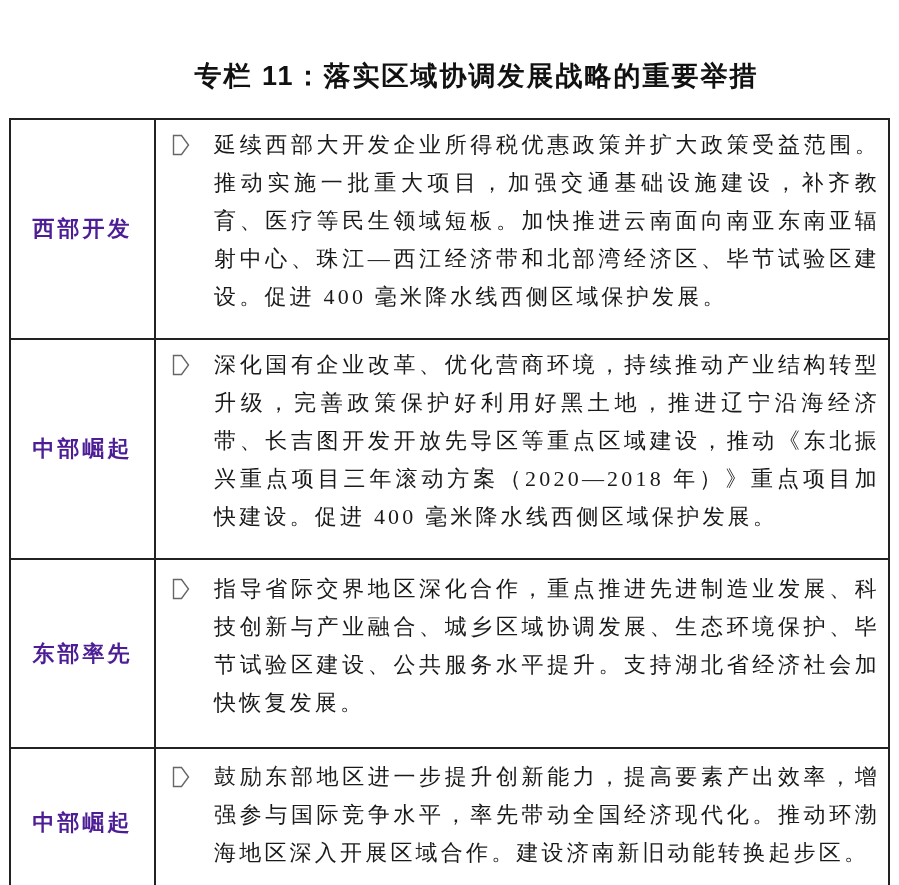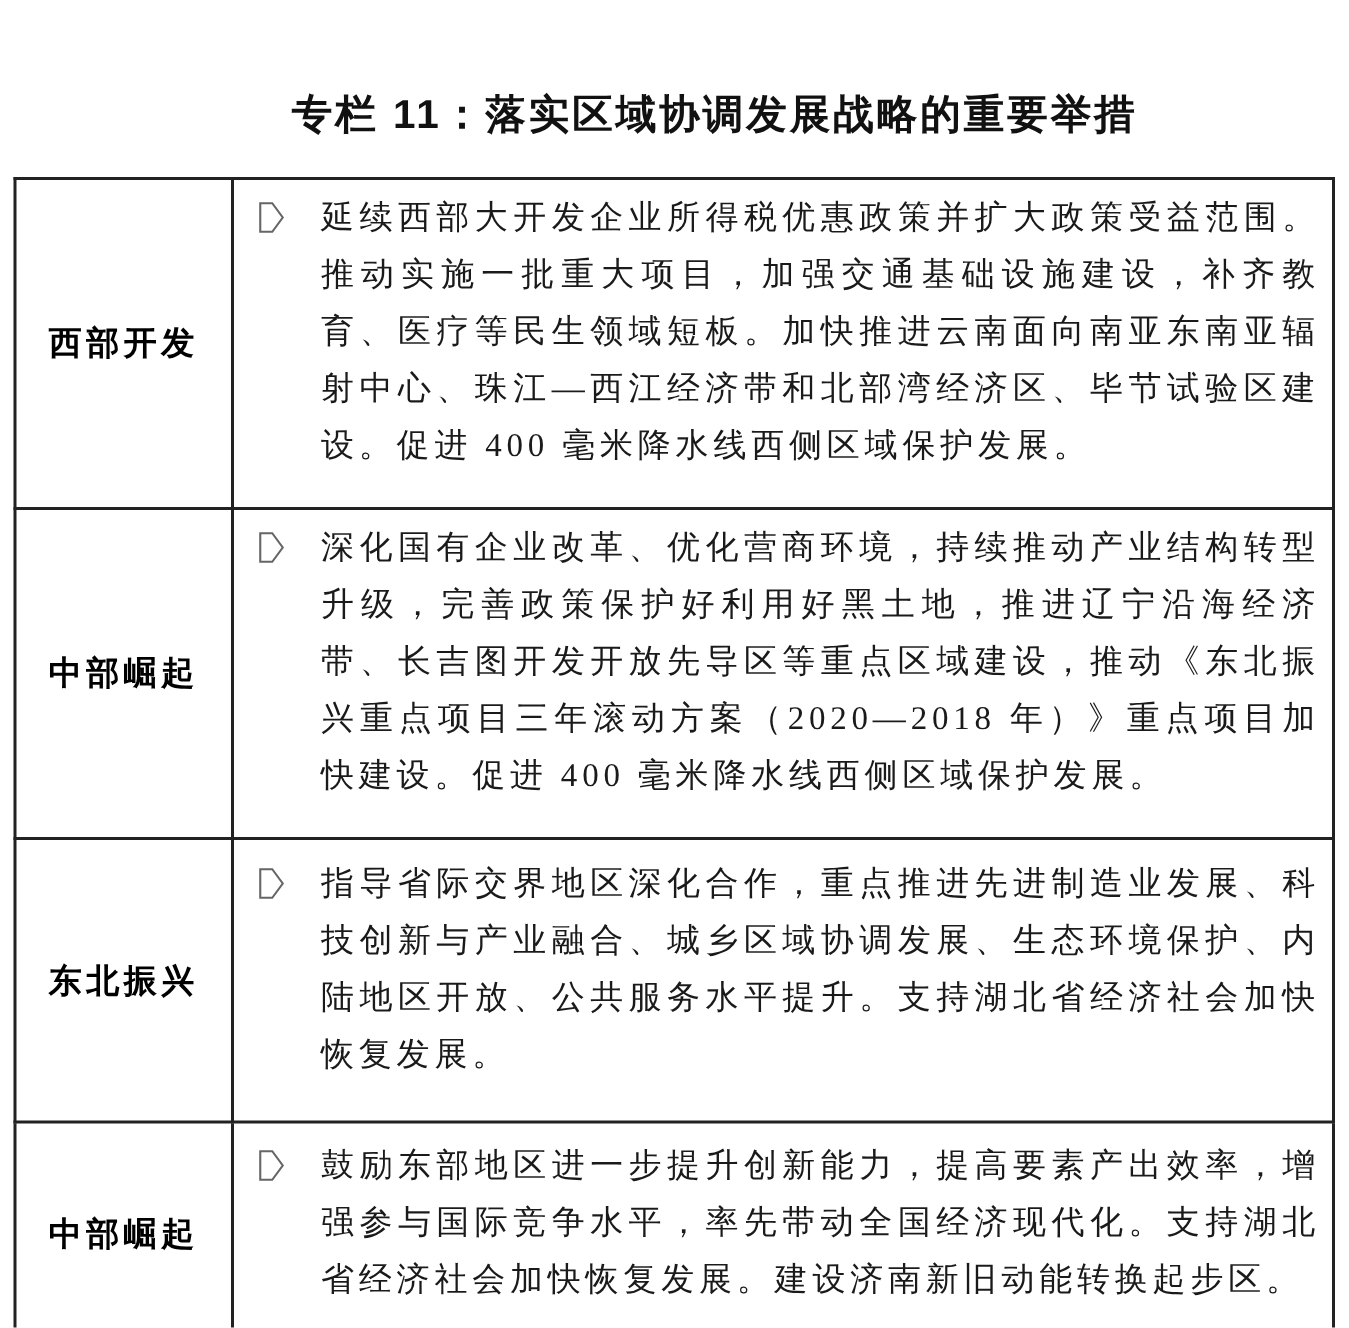--- a/index.html
+++ b/index.html
@@ -39,21 +39,21 @@
     border: 2px solid #222222;
     vertical-align: middle;
   }
   td.label-cell {
     width: 141px;
     text-align: center;
     font-family: "Liberation Sans", "DejaVu Sans", sans-serif;
     font-weight: 700;
     font-size: 22px;
     letter-spacing: 3px;
-    color: #000000;
+    color: #4c1d95;
   }
   td.content-cell {
     padding: 6px 8px 22px 16px;
   }
   tr.row-1 { height: 202px; }
   tr.row-2 { height: 199px; }
   tr.row-3 { height: 189px; }
   tr.row-4 { height: 150px; }
   .item {
     display: flex;
@@ -103,39 +103,39 @@
           <span class="bullet">
             <svg width="18" height="22" viewBox="0 0 18 22" xmlns="http://www.w3.org/2000/svg">
               <polygon points="1.5,1.5 9.5,1.5 16.5,11 9.5,20.5 1.5,20.5" fill="#ffffff" stroke="#666666" stroke-width="1.4"></polygon>
             </svg>
           </span>
           <p class="item-text">深化国有企业改革、优化营商环境，持续推动产业结构转型升级，完善政策保护好利用好黑土地，推进辽宁沿海经济带、长吉图开发开放先导区等重点区域建设，推动《东北振兴重点项目三年滚动方案（2020—2018 年）》重点项目加快建设。促进 400 毫米降水线西侧区域保护发展。</p>
         </div>
       </td>
     </tr>
     <tr class="row-3">
-      <td class="label-cell">东北振兴</td>
+      <td class="label-cell">东部率先</td>
       <td class="content-cell">
         <div class="item">
           <span class="bullet">
             <svg width="18" height="22" viewBox="0 0 18 22" xmlns="http://www.w3.org/2000/svg">
               <polygon points="1.5,1.5 9.5,1.5 16.5,11 9.5,20.5 1.5,20.5" fill="#ffffff" stroke="#666666" stroke-width="1.4"></polygon>
             </svg>
           </span>
-          <p class="item-text">指导省际交界地区深化合作，重点推进先进制造业发展、科技创新与产业融合、城乡区域协调发展、生态环境保护、内陆地区开放、公共服务水平提升。支持湖北省经济社会加快恢复发展。</p>
+          <p class="item-text">指导省际交界地区深化合作，重点推进先进制造业发展、科技创新与产业融合、城乡区域协调发展、生态环境保护、毕节试验区建设、公共服务水平提升。支持湖北省经济社会加快恢复发展。</p>
         </div>
       </td>
     </tr>
     <tr class="row-4">
       <td class="label-cell">中部崛起</td>
       <td class="content-cell">
         <div class="item">
           <span class="bullet">
             <svg width="18" height="22" viewBox="0 0 18 22" xmlns="http://www.w3.org/2000/svg">
               <polygon points="1.5,1.5 9.5,1.5 16.5,11 9.5,20.5 1.5,20.5" fill="#ffffff" stroke="#666666" stroke-width="1.4"></polygon>
             </svg>
           </span>
-          <p class="item-text">鼓励东部地区进一步提升创新能力，提高要素产出效率，增强参与国际竞争水平，率先带动全国经济现代化。支持湖北省经济社会加快恢复发展。建设济南新旧动能转换起步区。</p>
+          <p class="item-text">鼓励东部地区进一步提升创新能力，提高要素产出效率，增强参与国际竞争水平，率先带动全国经济现代化。推动环渤海地区深入开展区域合作。建设济南新旧动能转换起步区。</p>
         </div>
       </td>
     </tr>
   </tbody>
 </table>
 
 </body></html>

